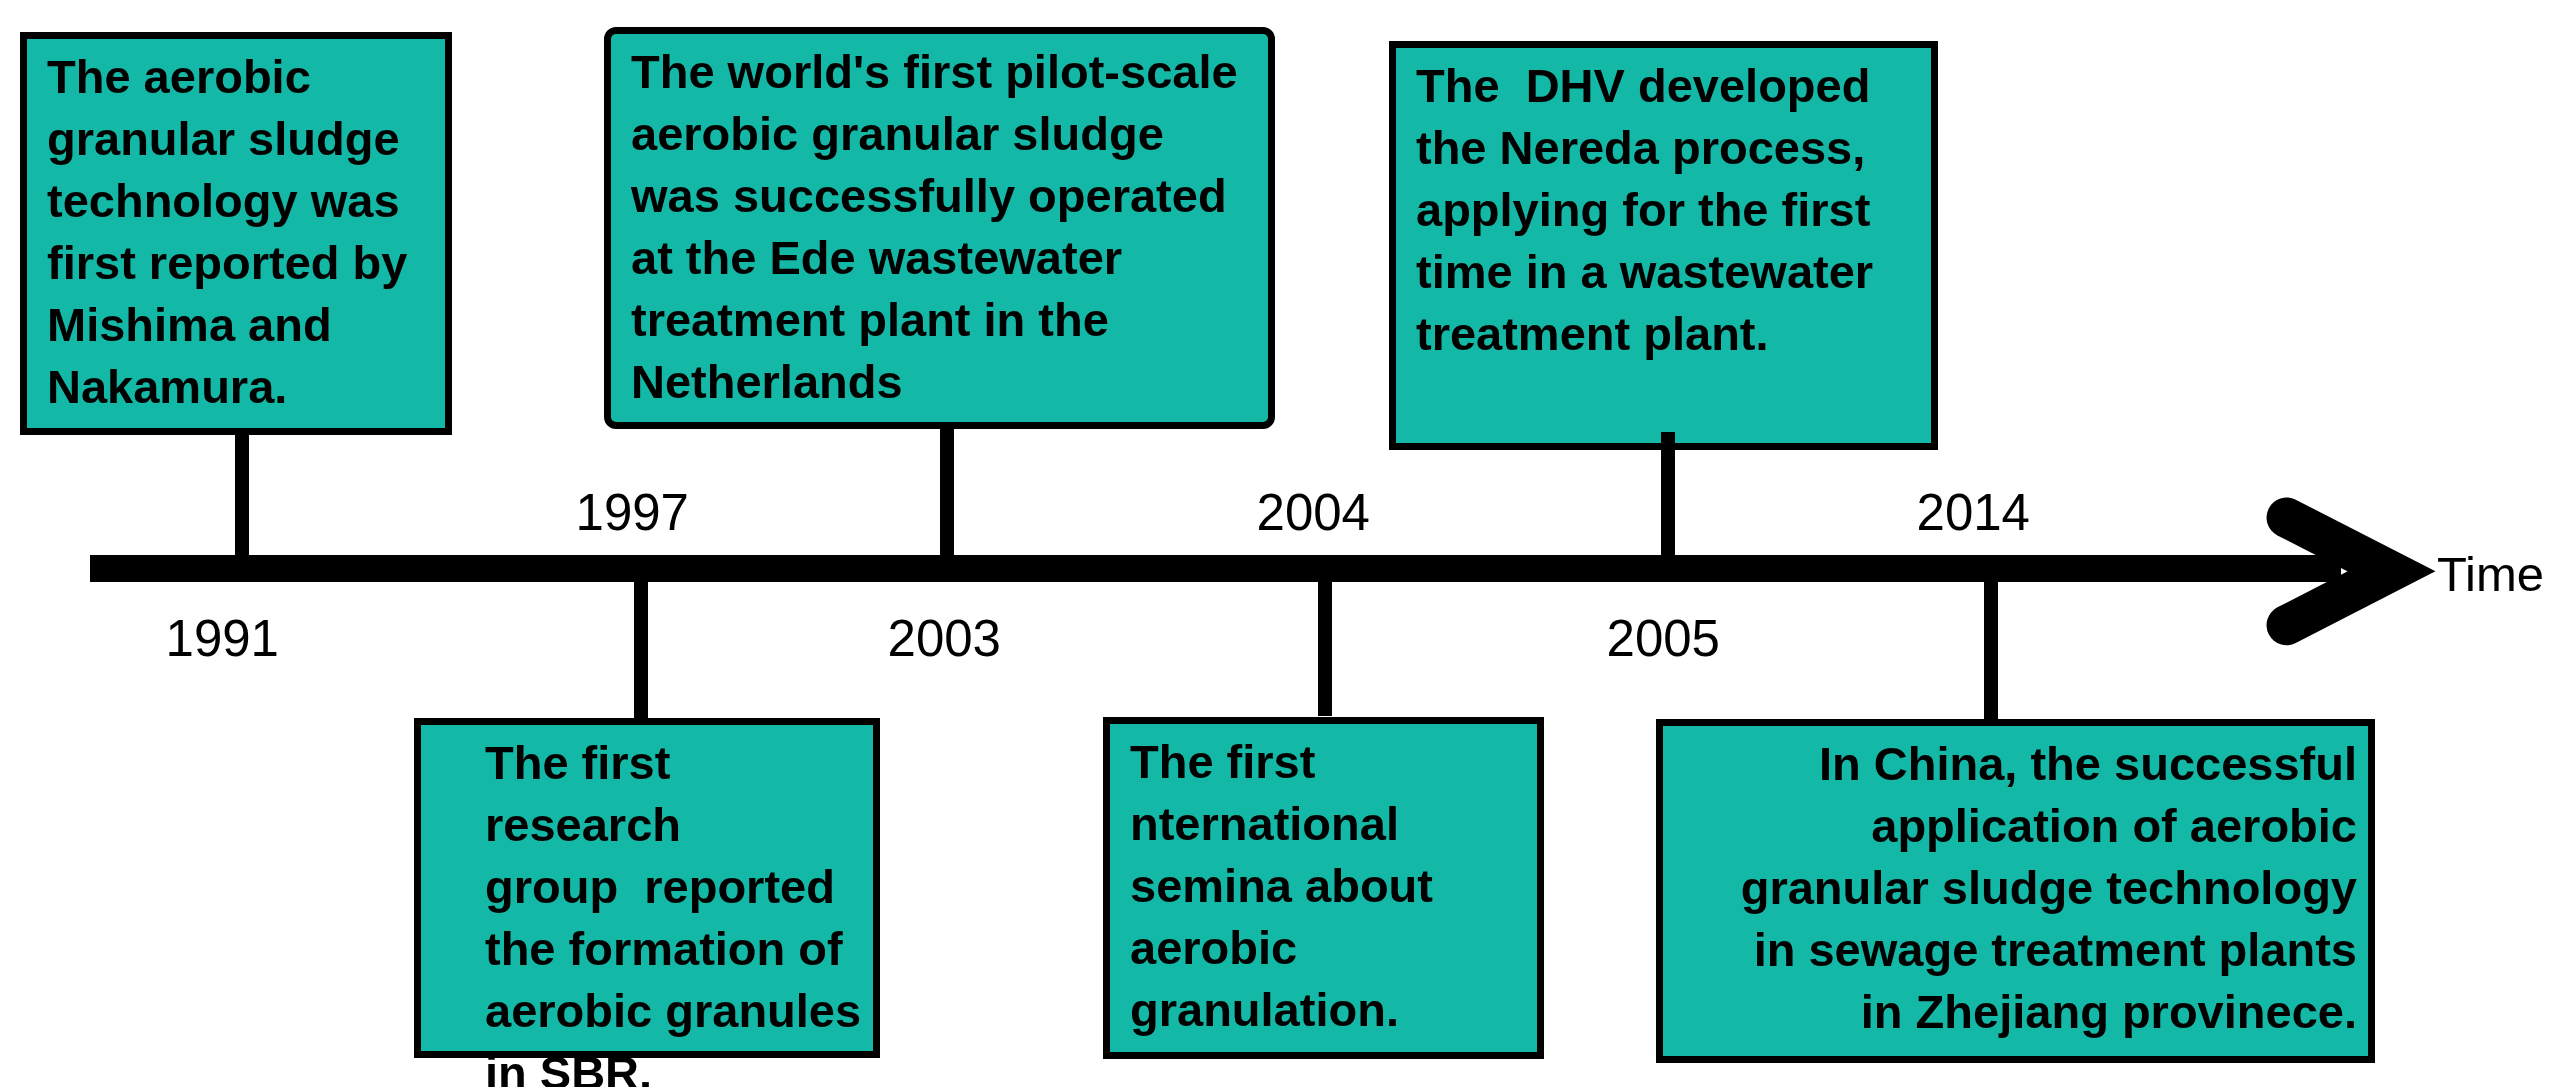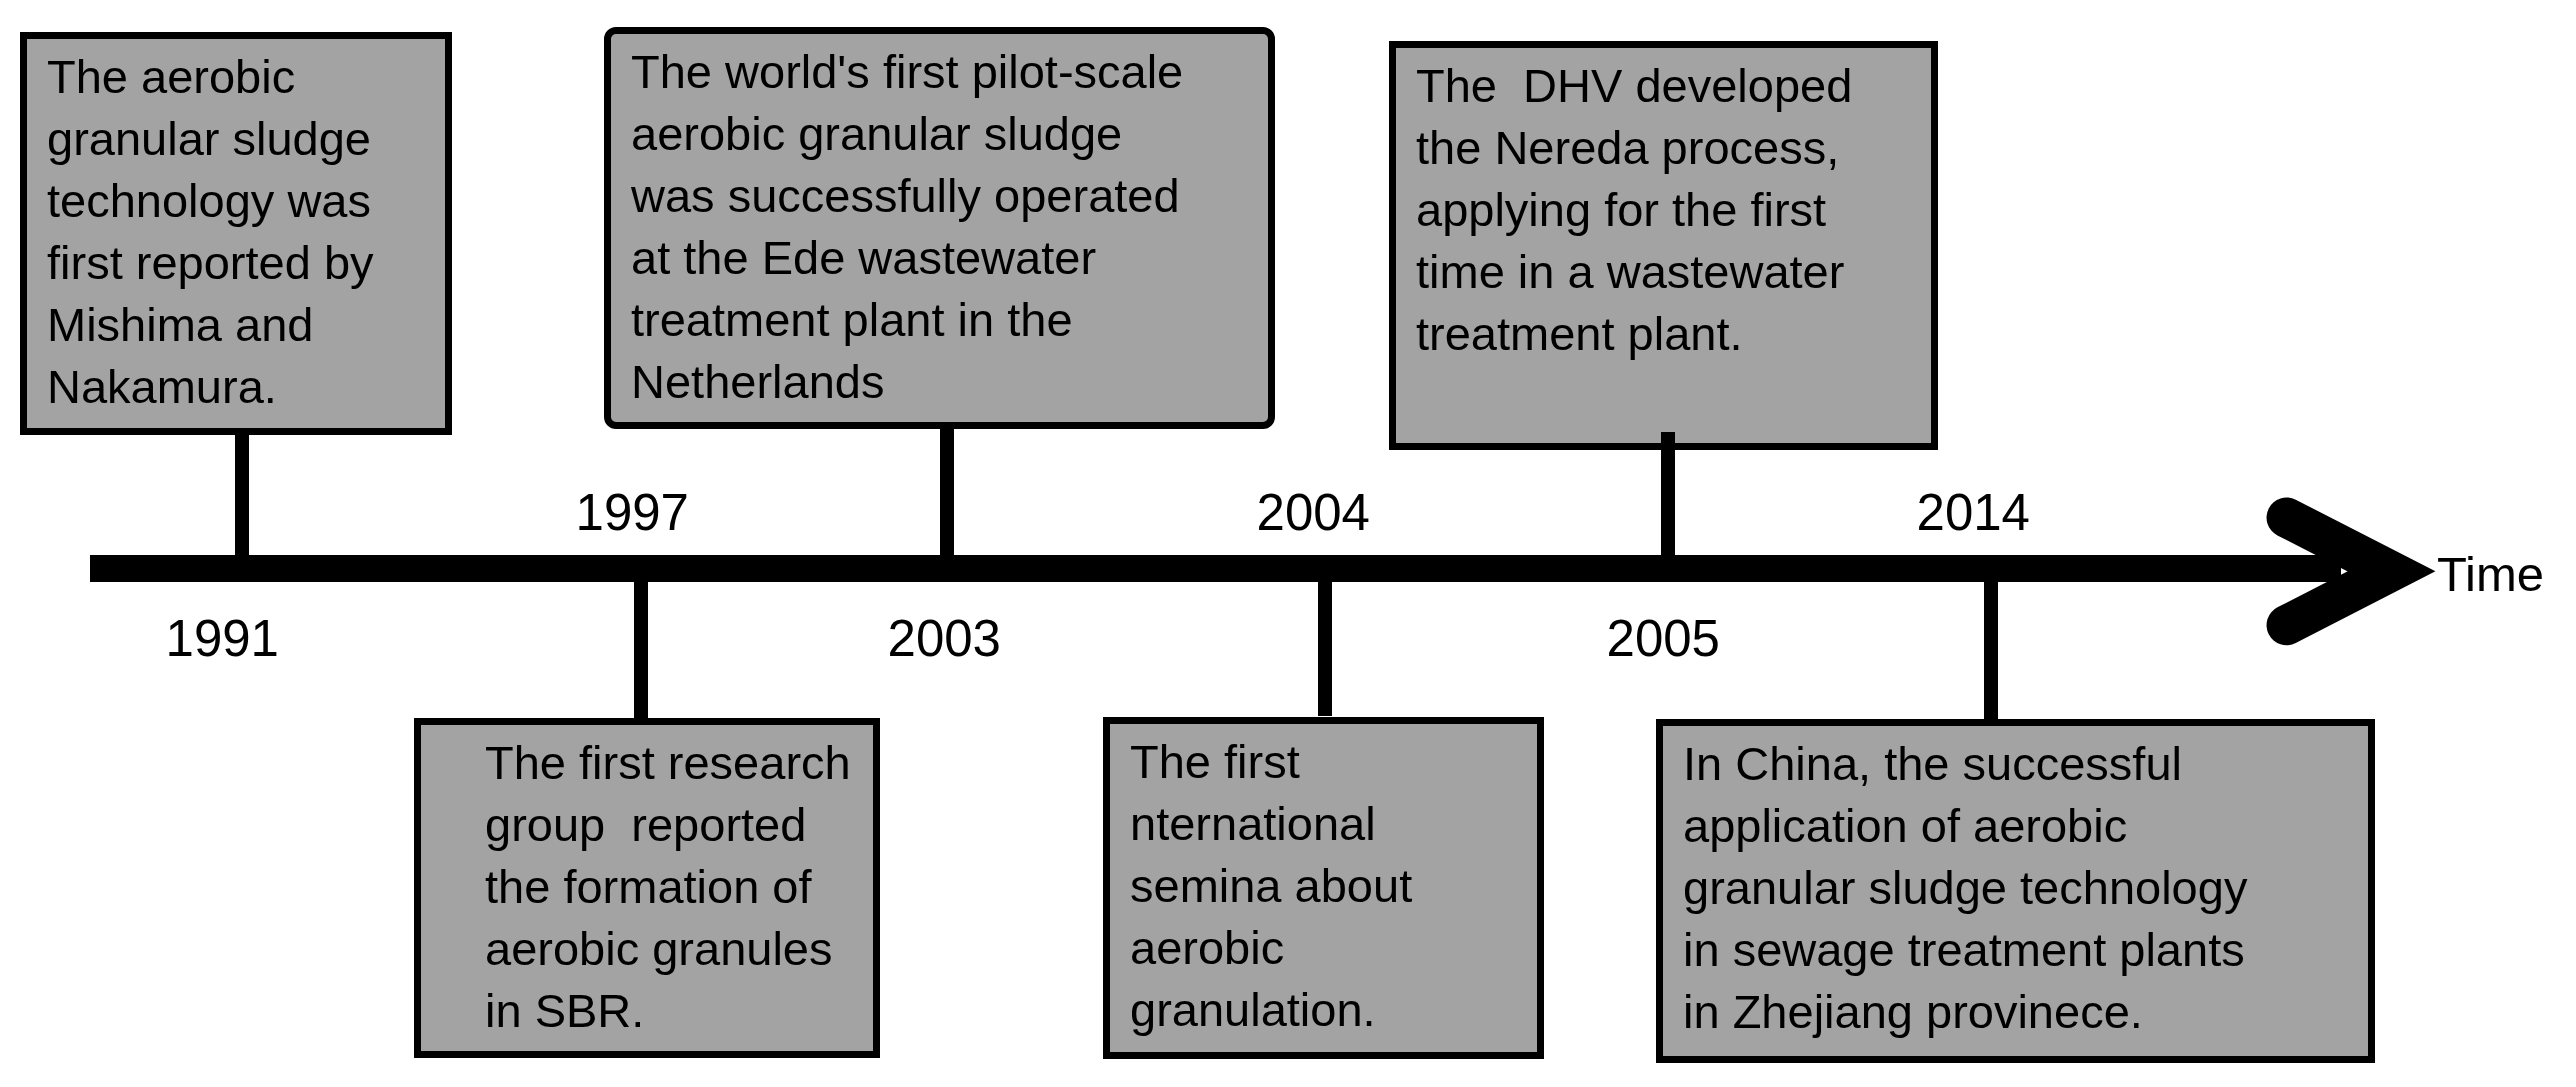--- a/index.html
+++ b/index.html
@@ -17,23 +17,24 @@
     background:#000000;
   }
   .arrowhead{position:absolute;left:2241px;top:470px;width:228px;height:210px;}
   .time-label{
     position:absolute;left:2437px;top:548px;width:137px;
     font-size:49px;line-height:53px;white-space:nowrap;
   }
   
   .event-box{
     position:absolute;
-    background:#a3a3a3;
+    background:#14b8a6;
     border:7.3px solid #000000;
     box-sizing:border-box;
+    font-weight:bold;
   }
   .box-text{
     padding:7.3px 11px 0 20px;
     font-size:47px;line-height:62px;
     white-space:pre-wrap;
   }
   
   .connector{
     position:absolute;width:13.7px;background:#000000;
   }
@@ -41,21 +42,21 @@
   .year-label{
     position:absolute;width:128px;text-align:right;
     font-size:51px;line-height:51px;
   }
   
   .box-1991{left:20px;top:32px;width:432px;height:403px;}
   .box-1997{left:414px;top:718px;width:466px;height:340px;padding-left:44px;}
   .box-2003{left:604px;top:27px;width:671px;height:402px;border-radius:12px;}
   .box-2004{left:1103px;top:717px;width:441px;height:342px;}
   .box-2005{left:1389px;top:41px;width:549px;height:409px;}
-  .box-2014{left:1656px;top:719px;width:719px;height:344px;}
+  .box-2014{left:1656px;top:719px;width:719px;height:344px;text-align:right;}
 
   .conn-1991{left:235px;top:435px;height:120px;}
   .conn-1997{left:634px;top:582px;height:136px;}
   .conn-2003{left:940px;top:429px;height:126px;}
   .conn-2004{left:1318px;top:582px;height:134px;}
   .conn-2005{left:1661px;top:432px;height:123px;}
   .conn-2014{left:1984px;top:582px;height:137px;}
 
   .year-1991{left:151px;top:613px;}
   .year-1997{left:561px;top:487px;}

